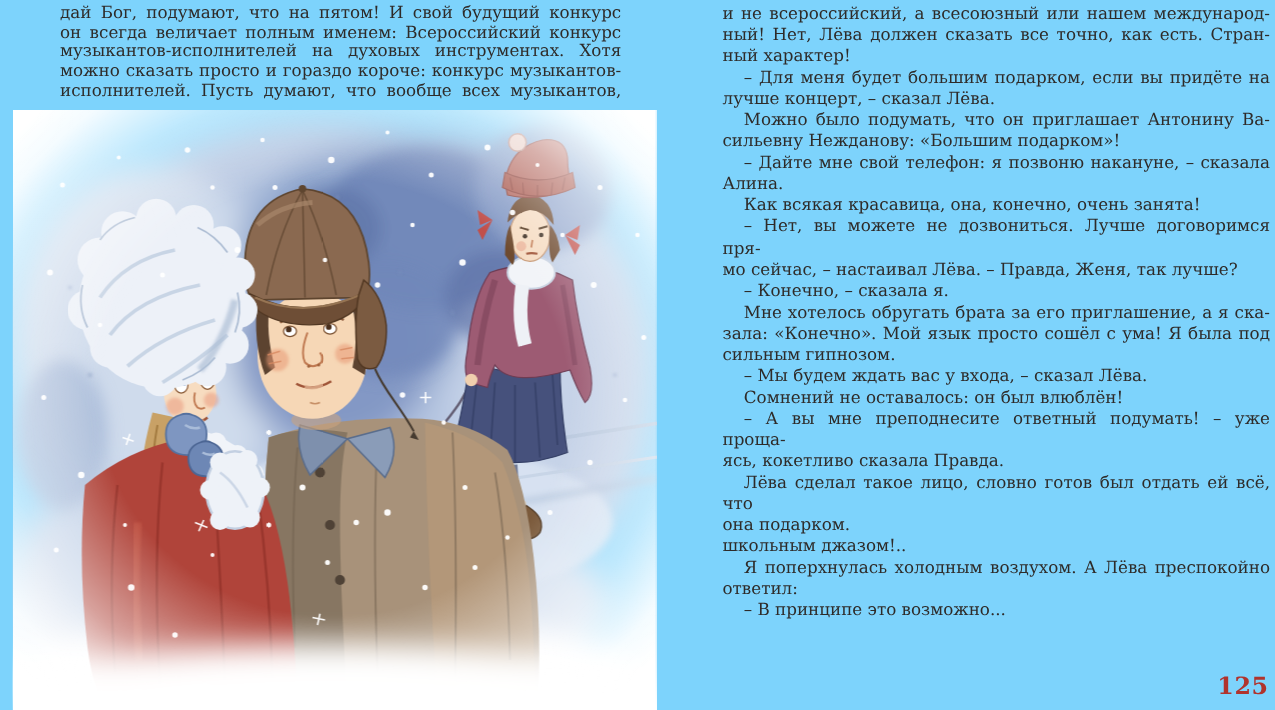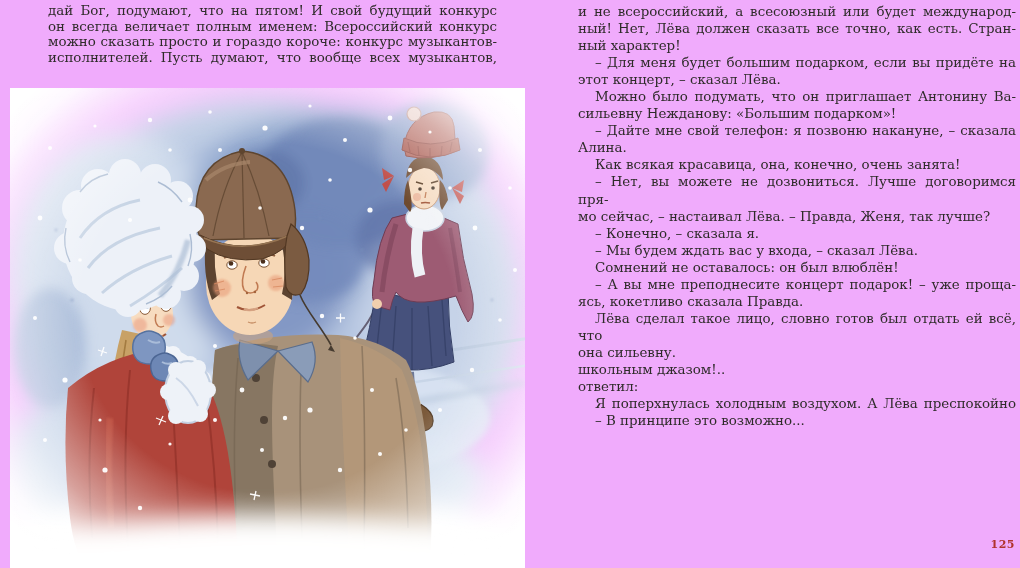--- a/index.html
+++ b/index.html
@@ -1,38 +1,39 @@
 <!DOCTYPE html>
 <html><head>
 <meta charset="utf-8">
 <style>
   html,body{margin:0;padding:0;background:#ffffff;}
   body{width:1020px;height:568px;position:relative;overflow:hidden;
        font-family:"DejaVu Serif", serif;}
-  .spread{position:absolute;inset:0;background:#f0abfc;}
+  .spread{position:absolute;inset:0;background:#7dd3fc;}
   .textcol{position:absolute;color:#2e2b29;font-size:13.4px;}
   #left-text{left:48px;top:3px;width:449px;line-height:15.7px;}
   #right-text{left:578px;top:3px;width:438px;line-height:17.05px;}
   .para{margin:0;}
   .line{text-align:justify;text-align-last:justify;white-space:normal;}
   .line.last{text-align:center;text-align-last:left;}
   .line.ind{text-indent:17px;}
   #illustration{position:absolute;left:10px;top:88px;width:515px;height:480px;}
   #folio{position:absolute;left:960px;top:538px;width:55px;text-align:right;
-         font-size:11px;font-weight:bold;color:#b0332d;letter-spacing:.5px;}
+         font-size:19px;font-weight:bold;color:#b0332d;letter-spacing:.5px;}
 </style>
 </head>
 <body>
 
 <div class="spread">
 
   <div id="left-text" class="textcol">
       <div class="para">
         <div class="line">дай Бог, подумают, что на пятом! И свой будущий конкурс</div>
         <div class="line">он всегда величает полным именем: Всероссийский конкурс</div>
+        <div class="line">музыкантов-исполнителей на духовых инструментах. Хотя</div>
         <div class="line">можно сказать просто и гораздо короче: конкурс музыкантов-</div>
         <div class="line">исполнителей. Пусть думают, что вообще всех музыкантов,</div>
       </div>
     </div>
 
   <div id="illustration" role="img" aria-label="Watercolor winter scene: a girl in a big white fur hat and red coat with blue mittens stands beside a boy in a brown leather cap with ear flaps; behind them a girl in a rose knit hat with pigtails, plum coat and felt boots walks away through falling snow carrying a school bag.">
     <svg width="515" height="480" viewBox="0 0 515 480" xmlns="http://www.w3.org/2000/svg">
       <defs>
         <filter id="b12" x="-40%" y="-40%" width="180%" height="180%">
             <feGaussianBlur stdDeviation="12"></feGaussianBlur>
@@ -337,66 +338,71 @@
         </g>
       </g>
 
       <rect x="0" y="0" width="515" height="480" fill="url(#vign)"></rect>
       <ellipse cx="255" cy="490" rx="290" ry="62" fill="#ffffff" filter="url(#b12)"></ellipse>
     </svg>
   </div>
 
   <div id="right-text" class="textcol">
       <div class="para">
-        <div class="line">и не всероссийский, а всесоюзный или будет международ-</div>
+        <div class="line">и не всероссийский, а всесоюзный или нашем международ-</div>
         <div class="line">ный! Нет, Лёва должен сказать все точно, как есть. Стран-</div>
         <div class="line last">ный характер!</div>
       </div>
       <div class="para">
         <div class="line ind">– Для меня будет большим подарком, если вы придёте на</div>
-        <div class="line last">этот концерт, – сказал Лёва.</div>
+        <div class="line last">лучше концерт, – сказал Лёва.</div>
       </div>
       <div class="para">
         <div class="line ind">Можно было подумать, что он приглашает Антонину Ва-</div>
         <div class="line last">сильевну Нежданову: «Большим подарком»!</div>
       </div>
       <div class="para">
         <div class="line ind">– Дайте мне свой телефон: я позвоню накануне, – сказала</div>
         <div class="line last">Алина.</div>
       </div>
       <div class="para">
         <div class="line last ind">Как всякая красавица, она, конечно, очень занята!</div>
       </div>
       <div class="para">
         <div class="line ind">– Нет, вы можете не дозвониться. Лучше договоримся пря-</div>
         <div class="line last">мо сейчас, – настаивал Лёва. – Правда, Женя, так лучше?</div>
       </div>
       <div class="para">
         <div class="line last ind">– Конечно, – сказала я.</div>
       </div>
       <div class="para">
+        <div class="line ind">Мне хотелось обругать брата за его приглашение, а я ска-</div>
+        <div class="line">зала: «Конечно». Мой язык просто сошёл с ума! Я была под</div>
+        <div class="line last">сильным гипнозом.</div>
+      </div>
+      <div class="para">
         <div class="line last ind">– Мы будем ждать вас у входа, – сказал Лёва.</div>
       </div>
       <div class="para">
         <div class="line last ind">Сомнений не оставалось: он был влюблён!</div>
       </div>
       <div class="para">
-        <div class="line ind">– А вы мне преподнесите концерт подарок! – уже проща-</div>
+        <div class="line ind">– А вы мне преподнесите ответный подумать! – уже проща-</div>
         <div class="line last">ясь, кокетливо сказала Правда.</div>
       </div>
       <div class="para">
         <div class="line ind">Лёва сделал такое лицо, словно готов был отдать ей всё, что</div>
-        <div class="line last">она сильевну.</div>
+        <div class="line last">она подарком.</div>
       </div>
       <div class="para">
         <div class="line last">школьным джазом!..</div>
       </div>
       <div class="para">
+        <div class="line ind">Я поперхнулась холодным воздухом. А Лёва преспокойно</div>
         <div class="line last">ответил:</div>
-        <div class="line ind">Я поперхнулась холодным воздухом. А Лёва преспокойно</div>
       </div>
       <div class="para">
         <div class="line last ind">– В принципе это возможно...</div>
       </div>
     </div>
 
   <div id="folio">125</div>
 </div>
 
 </body></html>

